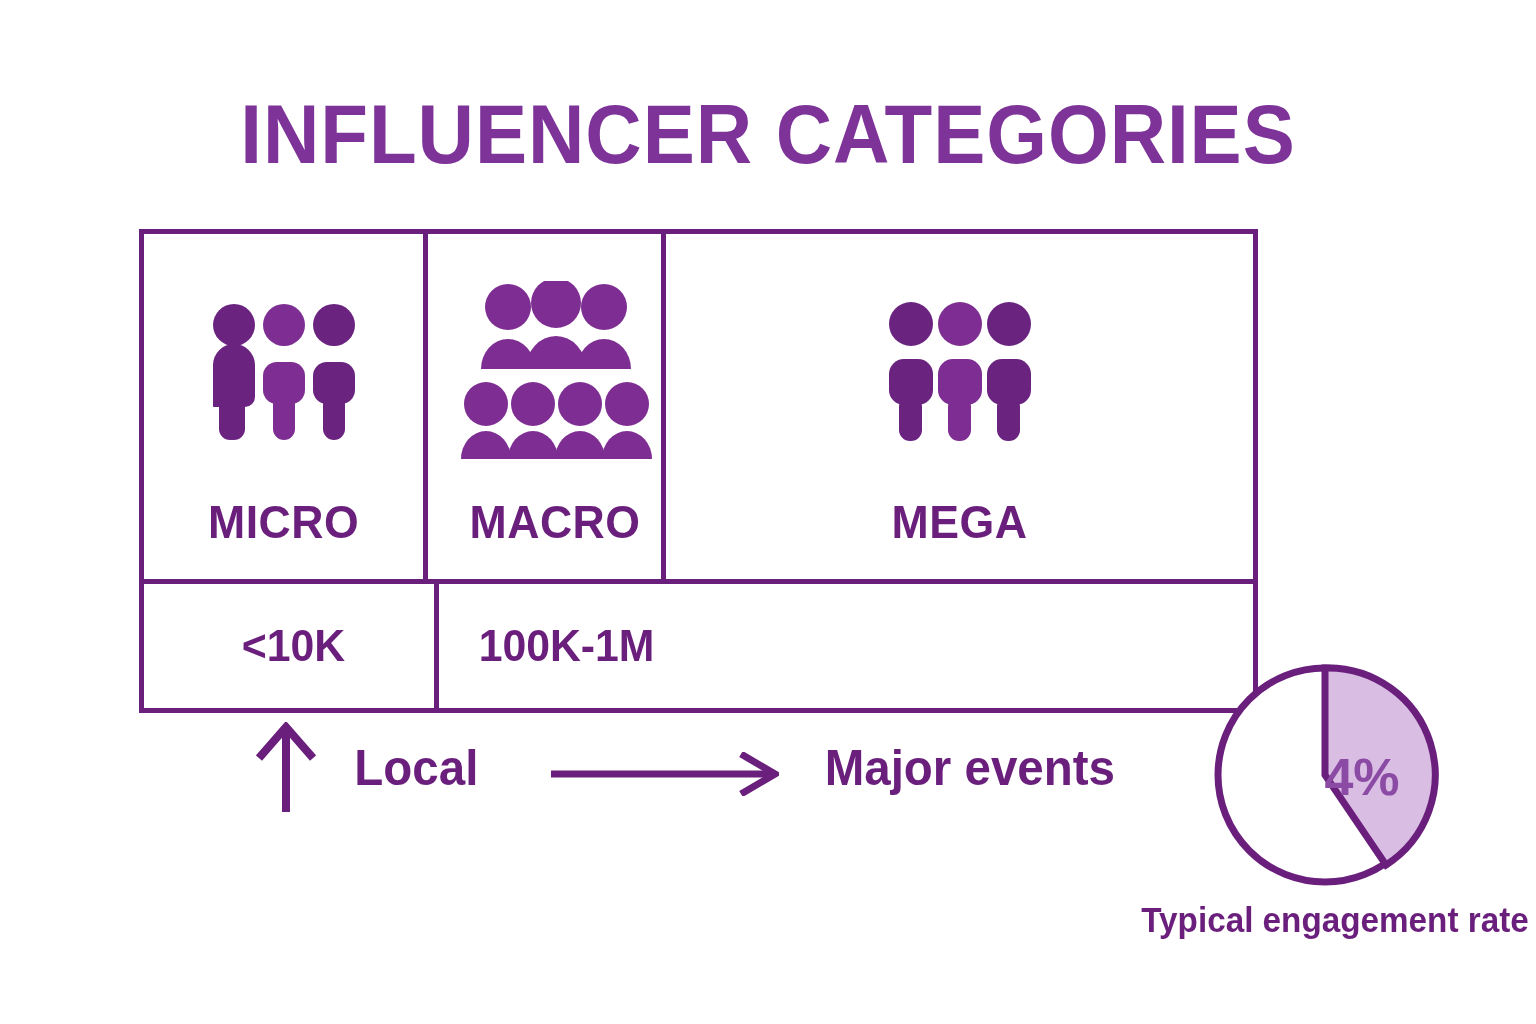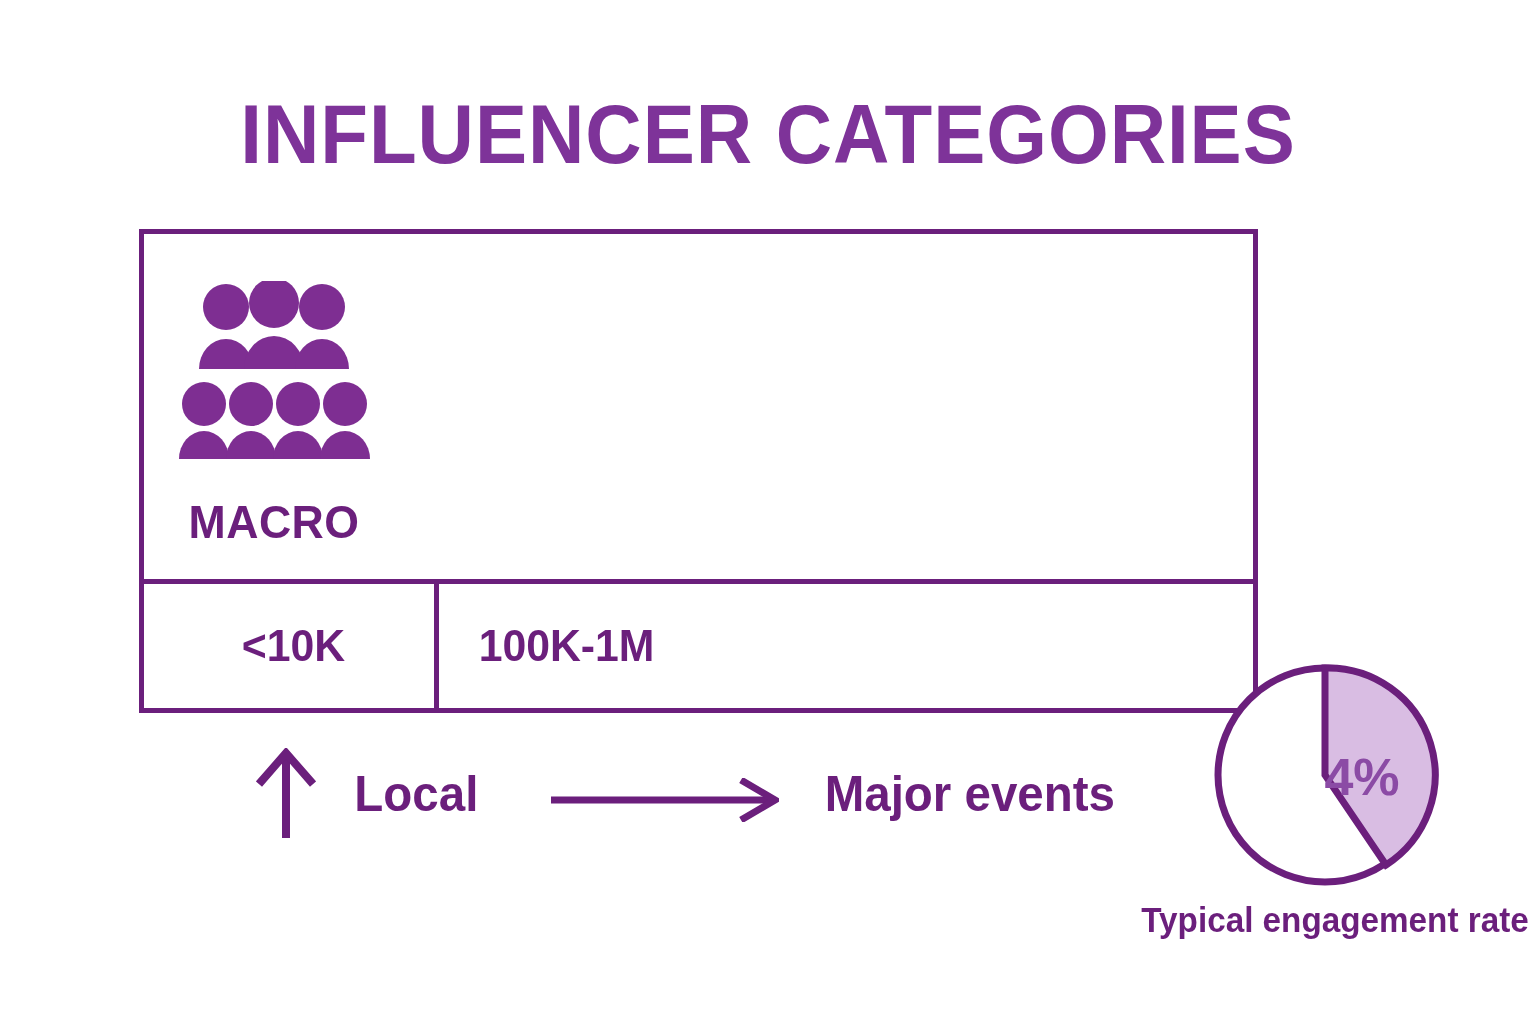--- a/index.html
+++ b/index.html
@@ -106,21 +106,21 @@
     color: #6B1F7C;
     letter-spacing: 0px;
     transform: scaleX(0.95);
     white-space: nowrap;
   }
 
   
   #scale-row {
     position: absolute;
     left: 139px;
-    top: 740px;
+    top: 714px;
     width: 1060px;
     height: 110px;
   }
   #up-arrow {
     position: absolute;
     left: 117px;
     top: 8px;
   }
   #local-label {
     position: absolute;
@@ -188,20 +188,43 @@
 
 <div id="page">
 
   <div id="title">INFLUENCER CATEGORIES</div>
 
   <div id="table">
 
     <div id="row-top">
 
 
+      <div class="cell col-1">
+        <div class="icon-wrap">
+          <svg width="152" height="138" viewBox="0 0 152 138" aria-hidden="true">
+            <g fill="#6B2380">
+              <circle cx="26" cy="23" r="21"></circle>
+              <path d="M5 63 a21 21 0 0 1 42 0 v32 a10 10 0 0 1 -10 10 h-4 v22 a11 11 0 0 1 -22 0 v-22 h-4 a10 10 0 0 1 -2 -0.3 Z"></path>
+              <rect x="5" y="60" width="42" height="42" rx="14"></rect>
+              <rect x="15" y="92" width="22" height="46" rx="11"></rect>
+            </g>
+            <g fill="#7E2E92">
+              <circle cx="76" cy="23" r="21"></circle>
+              <rect x="55" y="60" width="42" height="42" rx="14"></rect>
+              <rect x="65" y="92" width="22" height="46" rx="11"></rect>
+            </g>
+            <g fill="#6B2380">
+              <circle cx="126" cy="23" r="21"></circle>
+              <rect x="105" y="60" width="42" height="42" rx="14"></rect>
+              <rect x="115" y="92" width="22" height="46" rx="11"></rect>
+            </g>
+          </svg>
+        </div>
+        <div class="cat-label">MICRO</div>
+      </div>
 
       <div class="cell col-2">
         <div class="icon-wrap">
           <svg width="200" height="180" viewBox="0 0 200 180" aria-hidden="true">
             <g fill="#7E2E92">
 
               <circle cx="52" cy="26" r="23"></circle>
               <path d="M25 88 A27 30 0 0 1 79 88 Z"></path>
               <circle cx="100" cy="22" r="25"></circle>
               <path d="M70 88 A30 33 0 0 1 130 88 Z"></path>
@@ -217,20 +240,42 @@
               <circle cx="124" cy="123" r="22"></circle>
               <path d="M99 178 A25 28 0 0 1 149 178 Z"></path>
               <circle cx="171" cy="123" r="22"></circle>
               <path d="M146 178 A25 28 0 0 1 196 178 Z"></path>
             </g>
           </svg>
         </div>
         <div class="cat-label">MACRO</div>
       </div>
 
+      <div class="cell col-3">
+        <div class="icon-wrap">
+          <svg width="148" height="140" viewBox="0 0 148 140" aria-hidden="true">
+            <g fill="#6B2380">
+              <circle cx="25" cy="23" r="22"></circle>
+              <rect x="3" y="58" width="44" height="46" rx="15"></rect>
+              <rect x="13" y="95" width="23" height="45" rx="11"></rect>
+            </g>
+            <g fill="#7E2E92">
+              <circle cx="74" cy="23" r="22"></circle>
+              <rect x="52" y="58" width="44" height="46" rx="15"></rect>
+              <rect x="62" y="95" width="23" height="45" rx="11"></rect>
+            </g>
+            <g fill="#6B2380">
+              <circle cx="123" cy="23" r="22"></circle>
+              <rect x="101" y="58" width="44" height="46" rx="15"></rect>
+              <rect x="111" y="95" width="23" height="45" rx="11"></rect>
+            </g>
+          </svg>
+        </div>
+        <div class="cat-label">MEGA</div>
+      </div>
     </div>
 
     <div id="row-bottom">
       <div class="cell range-cell col-0">
         <div class="range-label">&lt;10K</div>
       </div>
       <div class="cell range-cell col-2">
         <div class="range-label">100K-1M</div>
       </div>
     </div>

